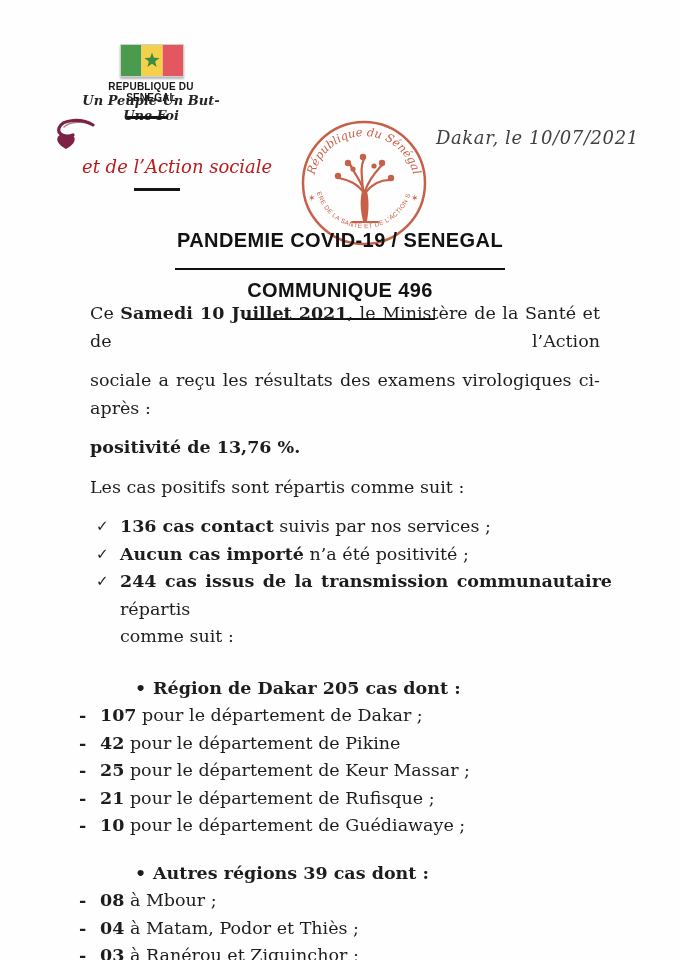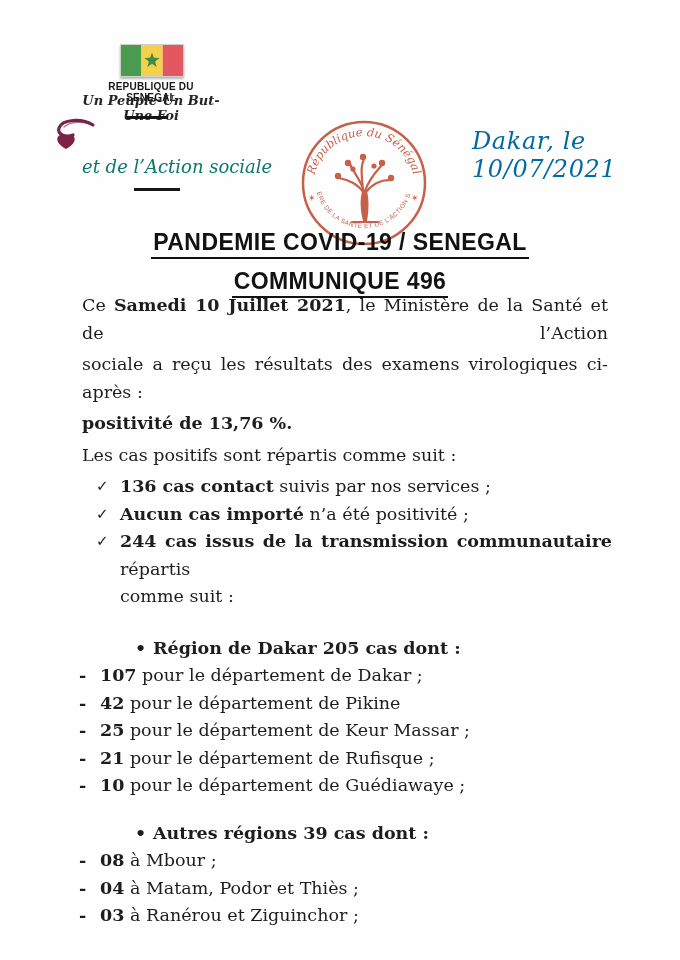--- a/index.html
+++ b/index.html
@@ -11,33 +11,33 @@
   .flag{position:absolute;left:120px;top:44px;box-shadow:0 2px 2px rgba(0,0,0,.28);}
   .country{position:absolute;left:83px;top:81px;width:136px;text-align:center;
     font-family:"Liberation Sans",sans-serif;font-weight:700;font-size:10px;letter-spacing:.2px;color:#161616;}
   .motto{position:absolute;left:73px;top:93px;width:156px;text-align:center;
     font-style:italic;font-weight:600;font-size:13px;color:#242424;}
   .rule{position:absolute;height:2.5px;background:#151515;}
   .rule-top{left:127px;top:116px;width:41px;}
   .rule-bottom{left:134px;top:188px;width:46px;}
   .logo{position:absolute;left:52px;top:118px;}
   .ministry1{position:absolute;left:94px;top:131px;font-style:italic;font-size:18px;color:#1a1a1a;}
-  .ministry2{position:absolute;left:82px;top:156px;font-style:italic;font-size:18px;color:#0f766e;}
-  .dateline{position:absolute;left:436px;top:127px;font-style:italic;font-size:24px;letter-spacing:.6px;color:#0369a1;margin-left:36px;}
+  .ministry2{position:absolute;left:82px;top:156px;font-style:italic;font-size:18px;color:#b91c1c;}
+  .dateline{position:absolute;left:436px;top:127px;font-style:italic;font-size:18px;letter-spacing:.6px;color:#404040;}
   .stamp{position:absolute;left:300px;top:119px;opacity:.88;z-index:1;}
   
   .title-block{position:absolute;left:0;top:229px;width:680px;text-align:center;z-index:2;
     font-family:"Liberation Sans",sans-serif;font-weight:700;color:#121212;}
-  .title-line{display:inline-block;font-size:23px;letter-spacing:.4px;
-    border-bottom:2.5px solid #111;padding:0 2px 1px 2px;}
+  .title-line{display:inline-block;font-size:20px;letter-spacing:.4px;
+    border-bottom:2.5px solid #111;padding:0 2px 16px 2px;}
   .title-gap{height:9px;}
   
   .body{position:absolute;left:78px;top:288px;width:534px;z-index:2;
     font-size:17.5px;line-height:27.5px;}
-  .body p{margin:4px;}
+  .body p{margin:12px;}
   .just{text-align:justify;}
   .stretch{text-align:justify;text-align-last:justify;}
   .b{font-weight:700;}
   .check-row{position:relative;padding-left:42px;}
   .check-mark{position:absolute;left:18px;top:0;font-family:"DejaVu Sans",sans-serif;font-size:15px;}
   .bullet-row{position:relative;padding-left:75px;margin-top:24px;}
   .bullet-row.second{margin-top:20px;}
   .bullet-mark{position:absolute;left:57px;top:0;font-weight:700;}
   .dash-row{position:relative;padding-left:22px;}
   .dash-mark{position:absolute;left:1px;top:0;font-weight:700;}

